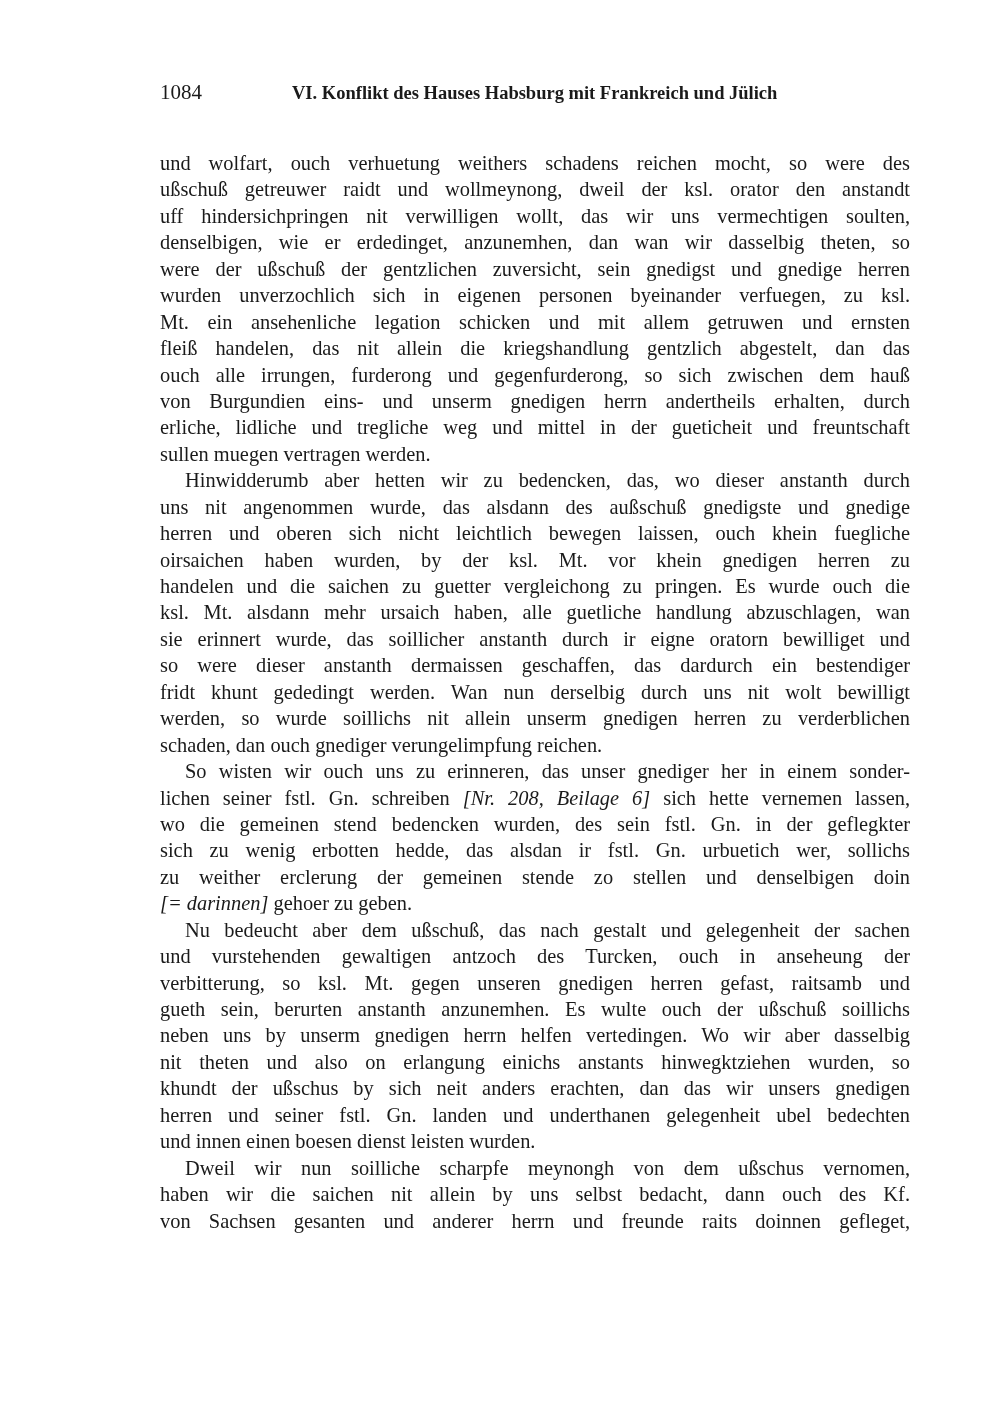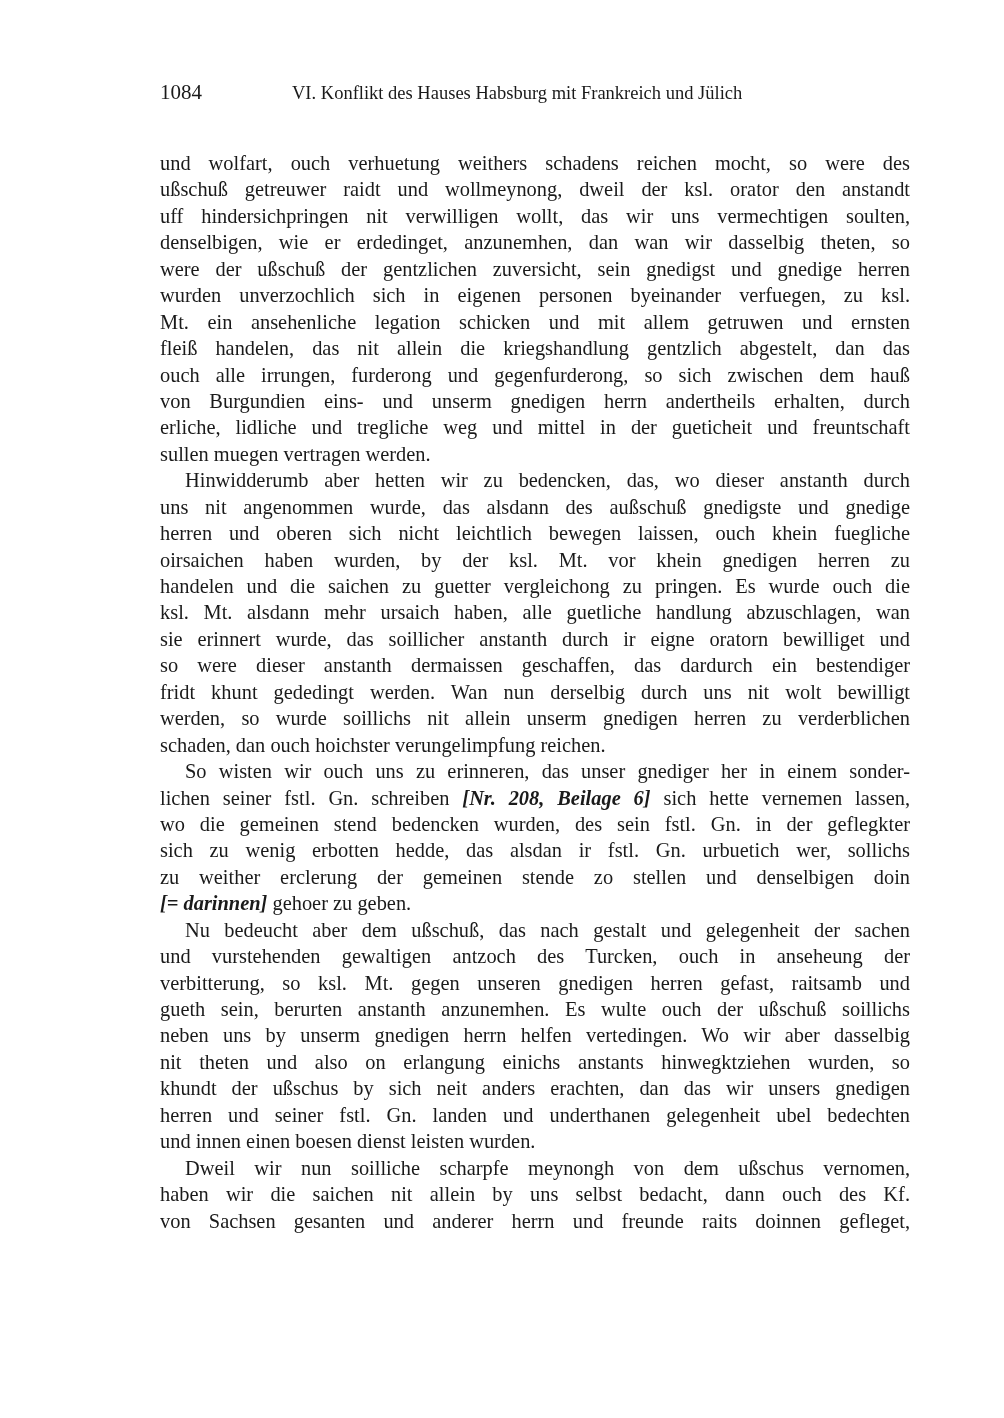--- a/index.html
+++ b/index.html
@@ -1,25 +1,25 @@
 <!DOCTYPE html>
 <html><head>
 <meta charset="utf-8">
 <style>
   html, body { margin: 0; padding: 0; background: #ffffff; }
   body { width: 1004px; height: 1418px; position: relative; overflow: hidden; }
   .page { position: absolute; left: 160px; top: 76px; width: 750px; font-family: "Liberation Serif", "DejaVu Serif", serif; color: #1a1a1a; }
   .running-head { display: flex; align-items: baseline; font-size: 20px; height: 32px; line-height: 32px; margin-bottom: 12px; }
   .page-number { width: 132px; font-size: 21px; }
-  .head-title { font-size: 18.5px; }
+  .head-title { font-size: 18.5px; font-weight: bold; }
   .body-text { font-size: 20.4px; line-height: 26.45px; margin-top: 42px; }
   .line { display: block; text-align: justify; text-align-last: justify; white-space: nowrap; height: 26.45px; }
   .line.last { text-align-last: left; }
   .line.indent { padding-left: 25px; }
-  .line span.it { font-style: italic; font-weight: bold; }
+  .line span.it { font-style: italic; }
 </style>
 </head>
 <body>
 
 <div class="page">
   <div class="running-head">
     <span class="page-number">1084</span>
     <span class="head-title">VI. Konflikt des Hauses Habsburg mit Frankreich und Jülich</span>
   </div>
   <div class="body-text" id="body-text">
@@ -38,21 +38,21 @@
       <span class="line indent">Hinwidderumb aber hetten wir zu bedencken, das, wo dieser anstanth durch</span>
       <span class="line">uns nit angenommen wurde, das alsdann des außschuß gnedigste und gnedige</span>
       <span class="line">herren und oberen sich nicht leichtlich bewegen laissen, ouch khein fuegliche</span>
       <span class="line">oirsaichen haben wurden, by der ksl. Mt. vor khein gnedigen herren zu</span>
       <span class="line">handelen und die saichen zu guetter vergleichong zu pringen. Es wurde ouch die</span>
       <span class="line">ksl. Mt. alsdann mehr ursaich haben, alle guetliche handlung abzuschlagen, wan</span>
       <span class="line">sie erinnert wurde, das soillicher anstanth durch ir eigne oratorn bewilliget und</span>
       <span class="line">so were dieser anstanth dermaissen geschaffen, das dardurch ein bestendiger</span>
       <span class="line">fridt khunt gededingt werden. Wan nun derselbig durch uns nit wolt bewilligt</span>
       <span class="line">werden, so wurde soillichs nit allein unserm gnedigen herren zu verderblichen</span>
-      <span class="line last">schaden, dan ouch hoichster verungelimpfung reichen.</span>
+      <span class="line last">schaden, dan ouch gnediger verungelimpfung reichen.</span>
       <span class="line indent">So wisten wir ouch uns zu erinneren, das unser gnediger her in einem sonder-</span>
       <span class="line" style="white-space: pre;"><span>lichen seiner fstl. Gn. schreiben </span><span class="it">[Nr. 208, Beilage 6]</span><span> sich hette vernemen lassen,</span></span>
       <span class="line">wo die gemeinen stend bedencken wurden, des sein fstl. Gn. in der geflegkter</span>
       <span class="line">sich zu wenig erbotten hedde, das alsdan ir fstl. Gn. urbuetich wer, sollichs</span>
       <span class="line">zu weither erclerung der gemeinen stende zo stellen und denselbigen doin</span>
       <span class="line last" style="white-space: pre;"><span></span><span class="it">[= darinnen]</span><span> gehoer zu geben.</span></span>
       <span class="line indent">Nu bedeucht aber dem ußschuß, das nach gestalt und gelegenheit der sachen</span>
       <span class="line">und vurstehenden gewaltigen antzoch des Turcken, ouch in anseheung der</span>
       <span class="line">verbitterung, so ksl. Mt. gegen unseren gnedigen herren gefast, raitsamb und</span>
       <span class="line">gueth sein, berurten anstanth anzunemhen. Es wulte ouch der ußschuß soillichs</span>

